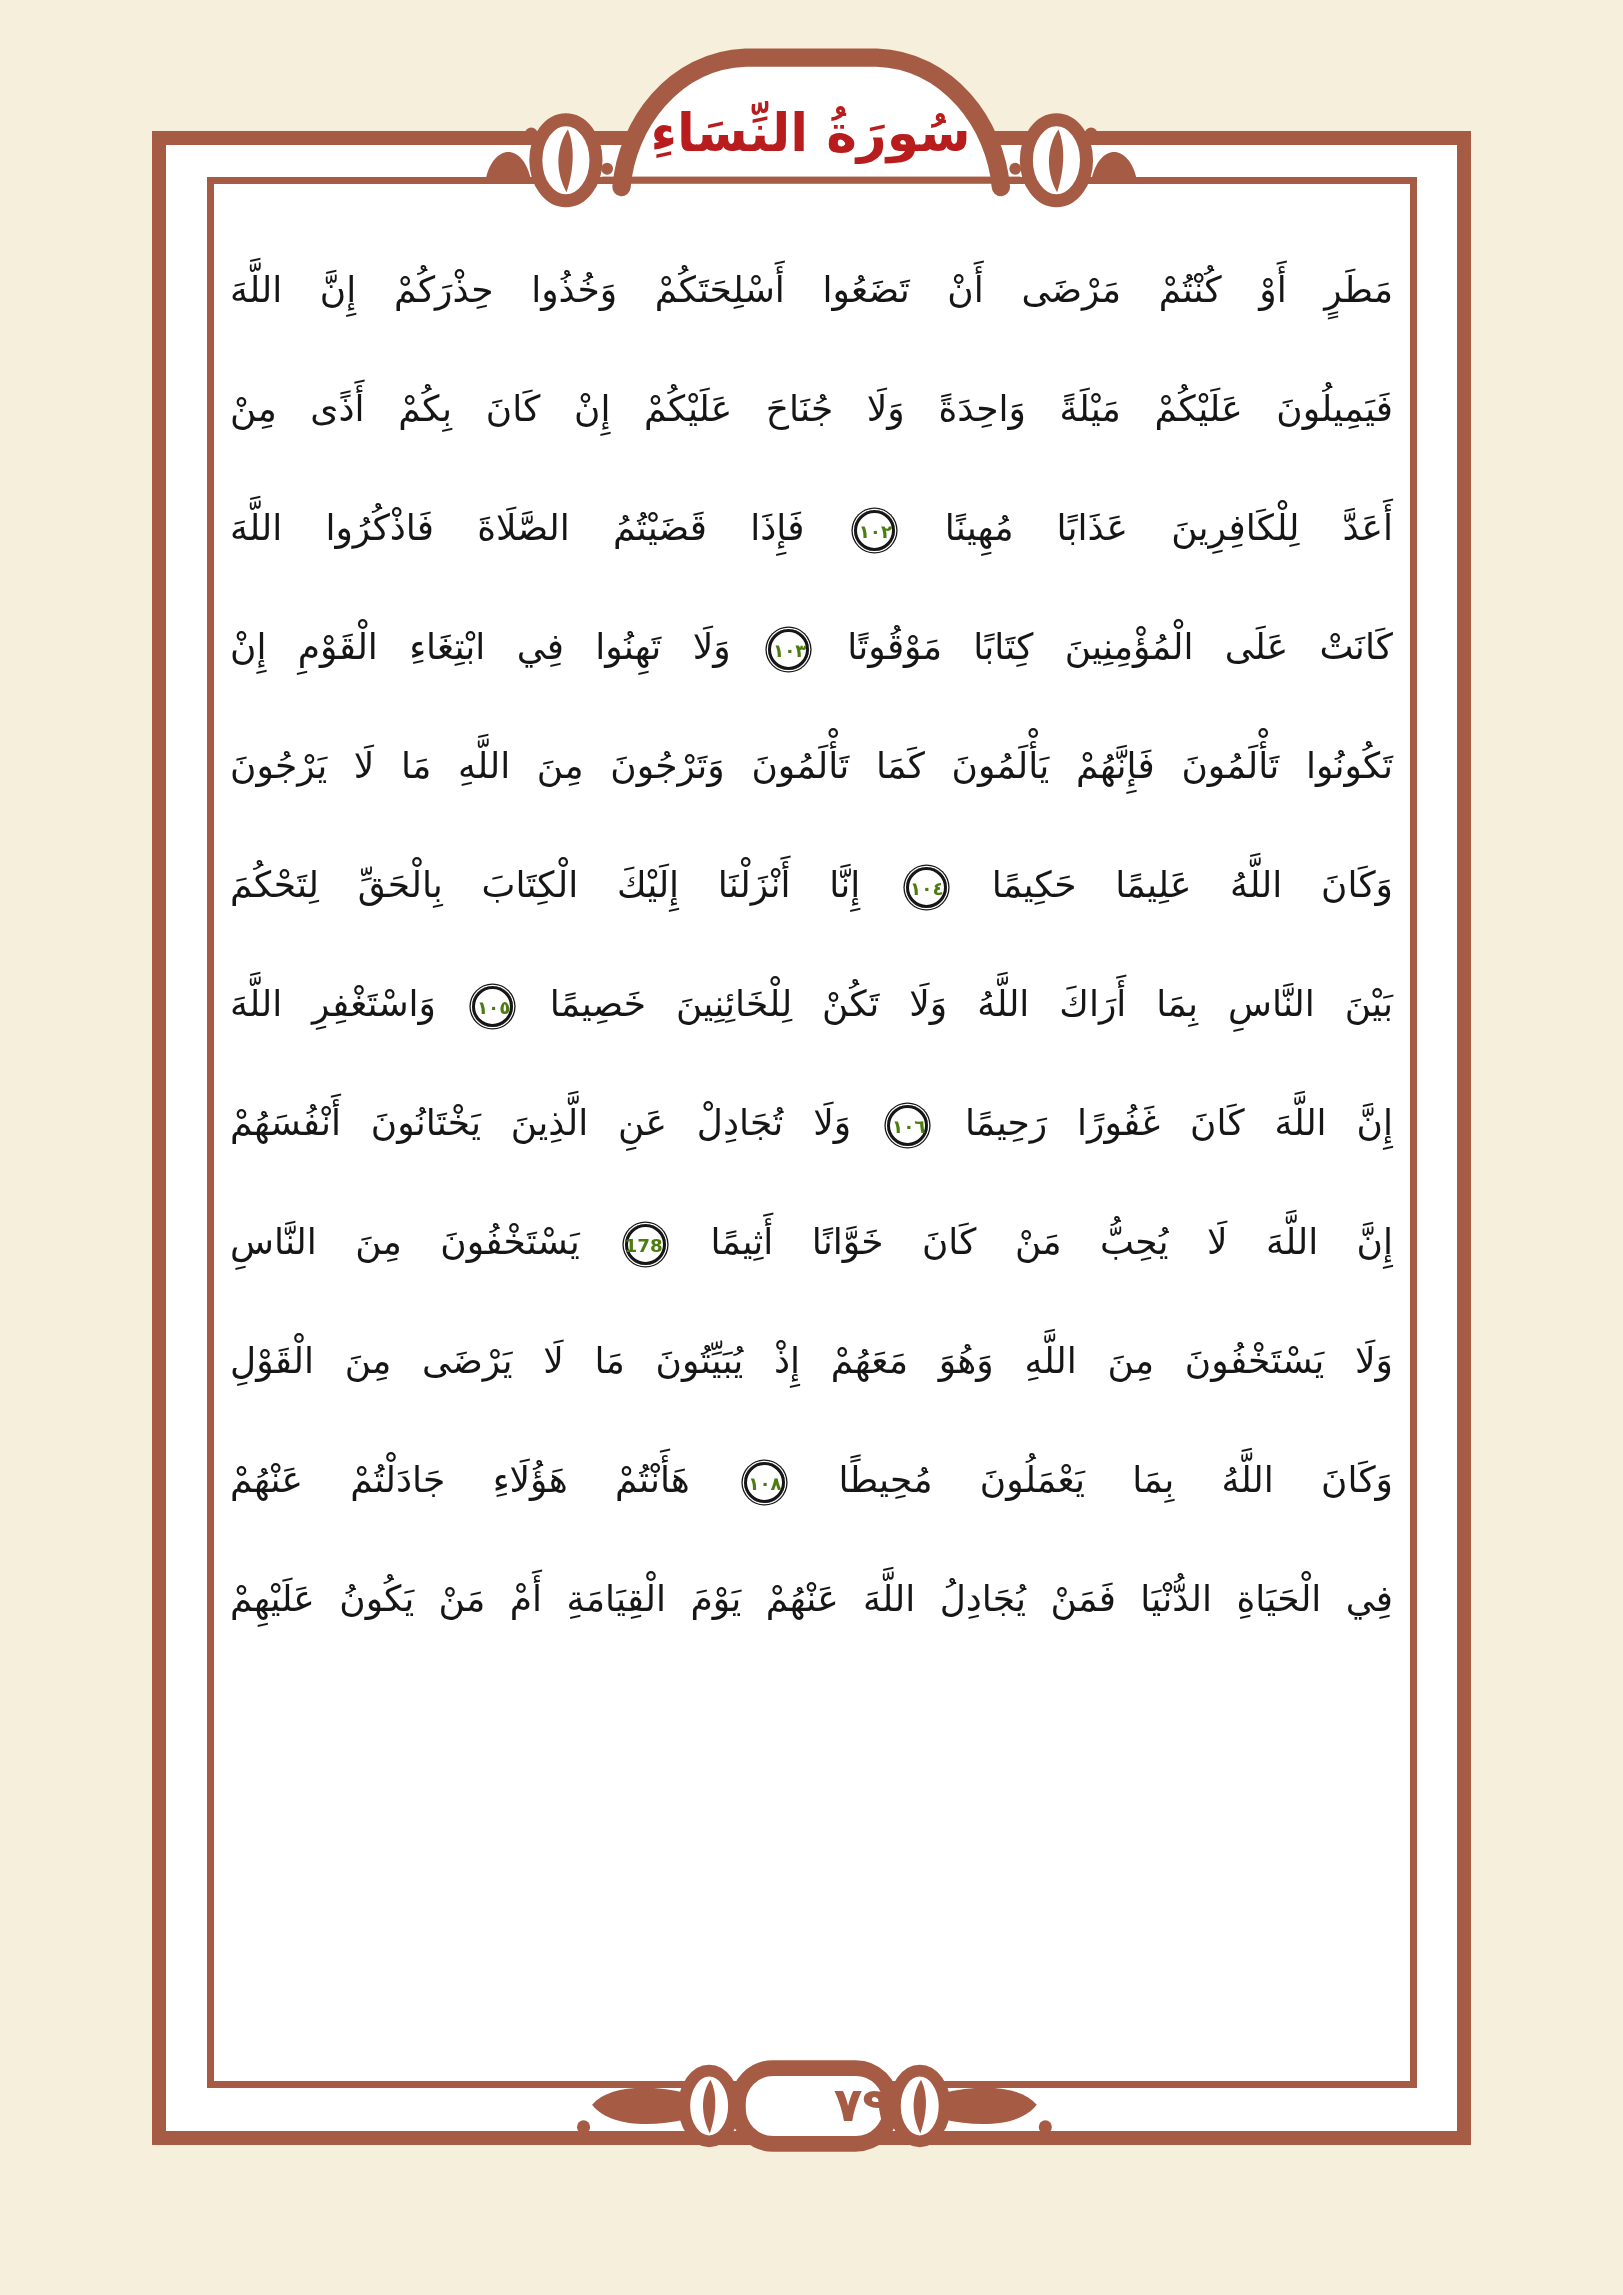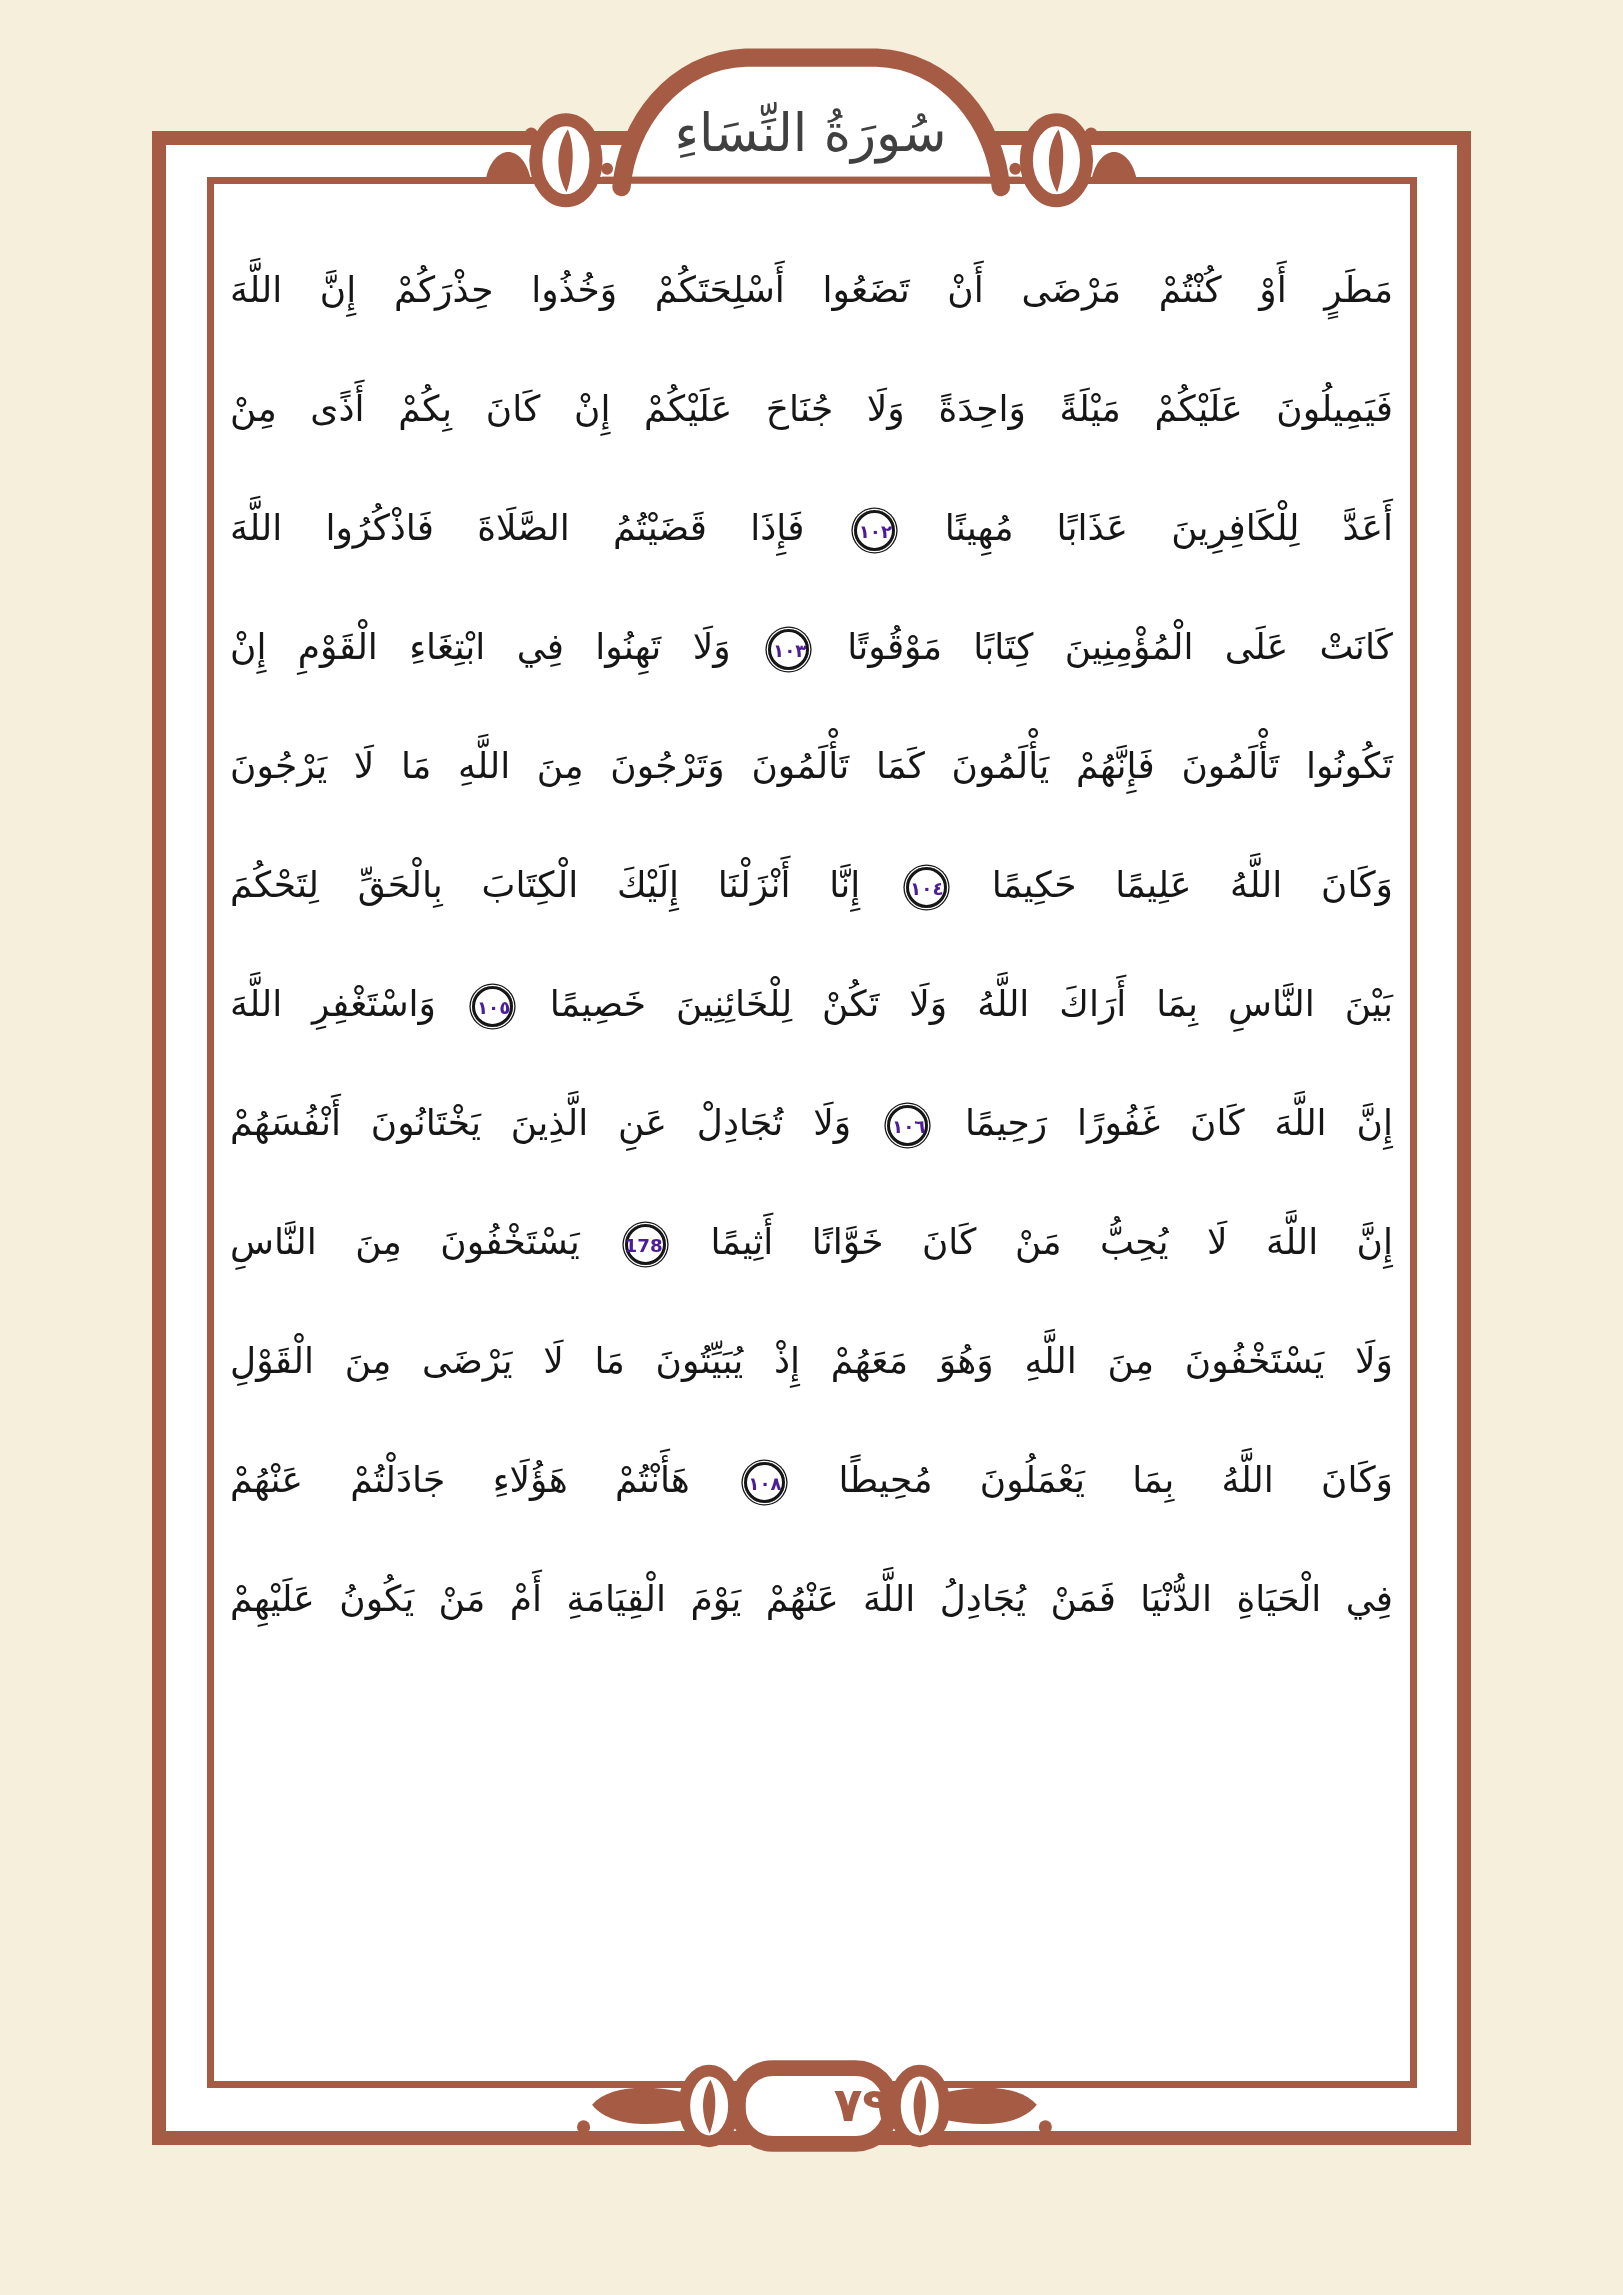--- a/index.html
+++ b/index.html
@@ -31,22 +31,22 @@
   }
   .ornament-svg {
     position: absolute; left: 0; top: 0;
     width: 1623px; height: 2295px;
   }
   .surah-title {
     position: absolute; left: 621px; top: 84px;
     width: 379px; height: 98px; line-height: 98px;
     text-align: center; direction: rtl;
     font-family: "DejaVu Sans", sans-serif;
-    font-weight: normal; font-size: 52px;
-    color: #404040;
+    font-weight: bold; font-size: 52px;
+    color: #b91c1c;
     white-space: nowrap;
   }
   .page-number {
     position: absolute; left: 738px; top: 2068px;
     width: 153px; height: 76px; line-height: 73px;
     text-align: right; direction: rtl;
     font-family: "DejaVu Sans", sans-serif;
     font-weight: bold; font-size: 47px;
     color: #A65C44;
   }
@@ -65,21 +65,21 @@
   }
   .ayah-marker {
     display: inline-block;
     width: 41px; height: 41px; line-height: 37px;
     box-sizing: border-box;
     border: 3.9px solid #161616;
     border-radius: 50%;
     box-shadow: 0 0 0 1.3px #FFFFFF, 0 0 0 2.6px #161616;
     text-align: center;
     font-size: 18.3px; font-weight: bold;
-    color: #4c1d95;
+    color: #4d7c0f;
     vertical-align: middle;
     margin: 0 6.5px;
   }
 </style>
 </head>
 <body>
 
 <div class="page">
 
   <div class="outer-frame"></div>

